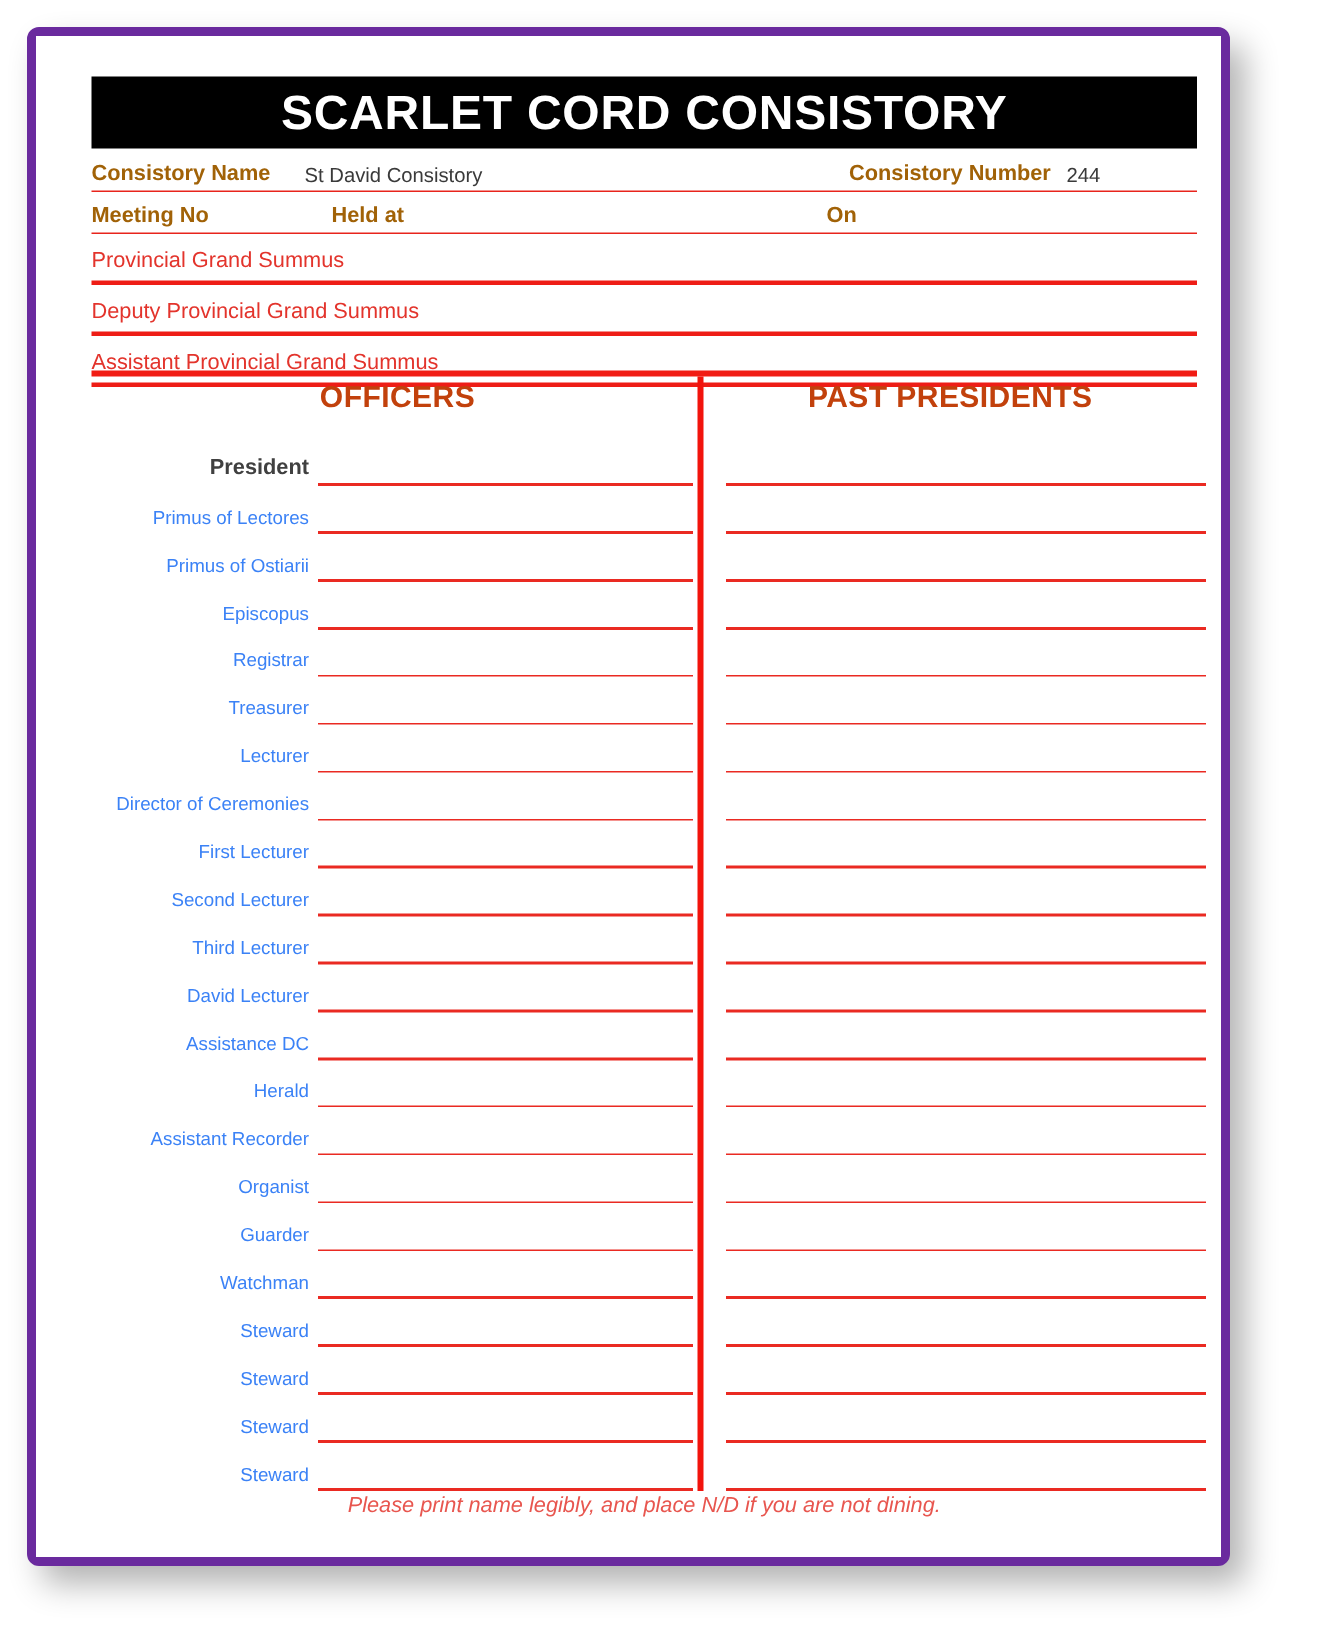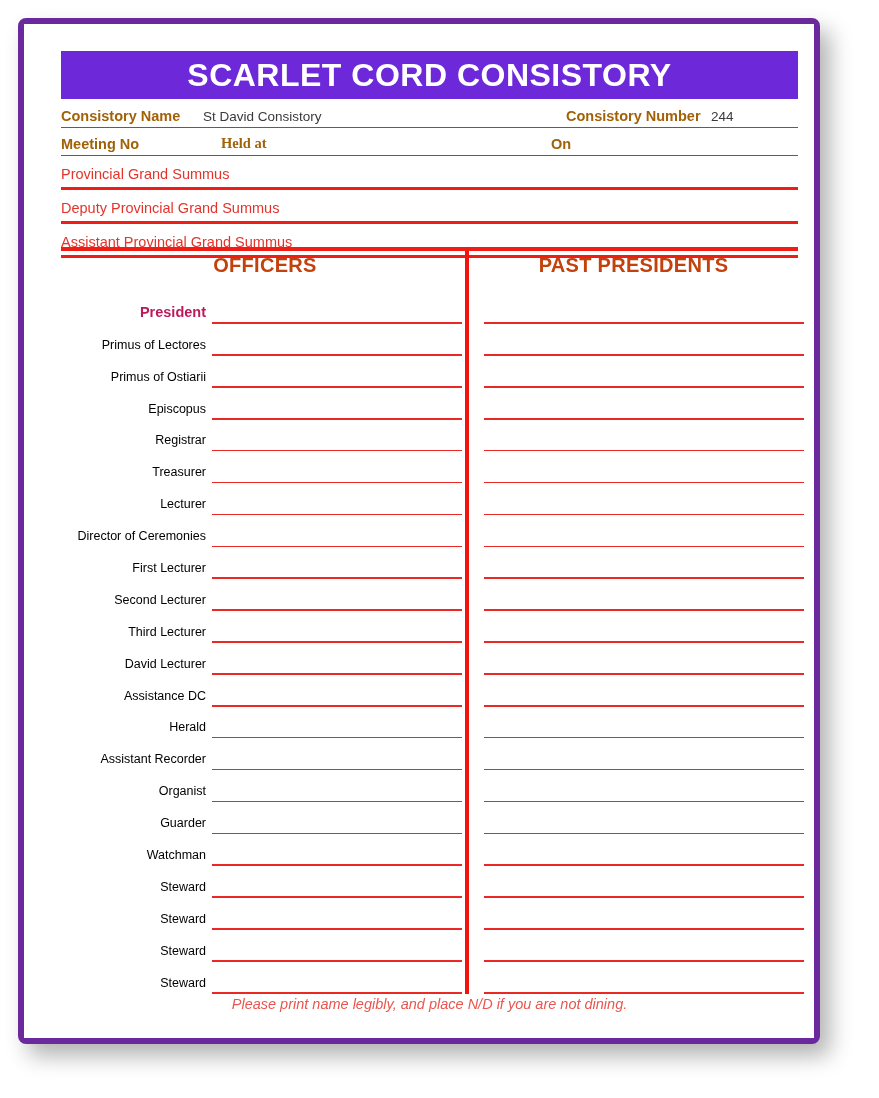--- a/index.html
+++ b/index.html
@@ -36,21 +36,21 @@
     background: #ffffff;
   }
 
   
   .title-bar {
     position: absolute;
     left: 37px;
     top: 27px;
     width: 737px;
     height: 48px;
-    background: #6d28d9;
+    background: #000000;
     display: flex;
     align-items: center;
     justify-content: center;
   }
   .title-bar .title-text {
     color: #ffffff;
     font-size: 32px;
     font-weight: bold;
     letter-spacing: 0.5px;
     line-height: 1;
@@ -84,21 +84,21 @@
     font-size: 13.5px;
     font-weight: normal;
     white-space: nowrap;
   }
 
   .cn-label  { left: 0px; }
   .cn-value  { left: 142px; text-align: center; }
   .cnum-label{ left: 505px; }
   .cnum-value{ left: 650px; }
   .mn-label  { left: 0px; }
-  .ha-label  { left: 160px; font-family: Liberation Serif, serif; }
+  .ha-label  { left: 160px; }
   .on-label  { left: 490px; }
 
   
   .summus-row {
     position: absolute;
     left: 37px;
     width: 737px;
     height: 34px;
     box-sizing: border-box;
   }
@@ -163,27 +163,27 @@
     width: 790px;
   }
   .officer-row {
     position: relative;
     height: 31.9px;
   }
   .officer-row .lbl {
     position: absolute;
     right: 608px;          
     bottom: 6px;
-    color: #000000;
+    color: #3b82f6;
     font-size: 12.5px;
     white-space: nowrap;
     text-align: right;
   }
   .officer-row.president .lbl {
-    color: #be185d;
+    color: #404040;
     font-size: 14.5px;
     font-weight: bold;
   }
   .officer-row .line-left {
     position: absolute;
     left: 188px;
     bottom: 2px;
     width: 250px;
     height: 1.6px;
     background: #ea2a22;

